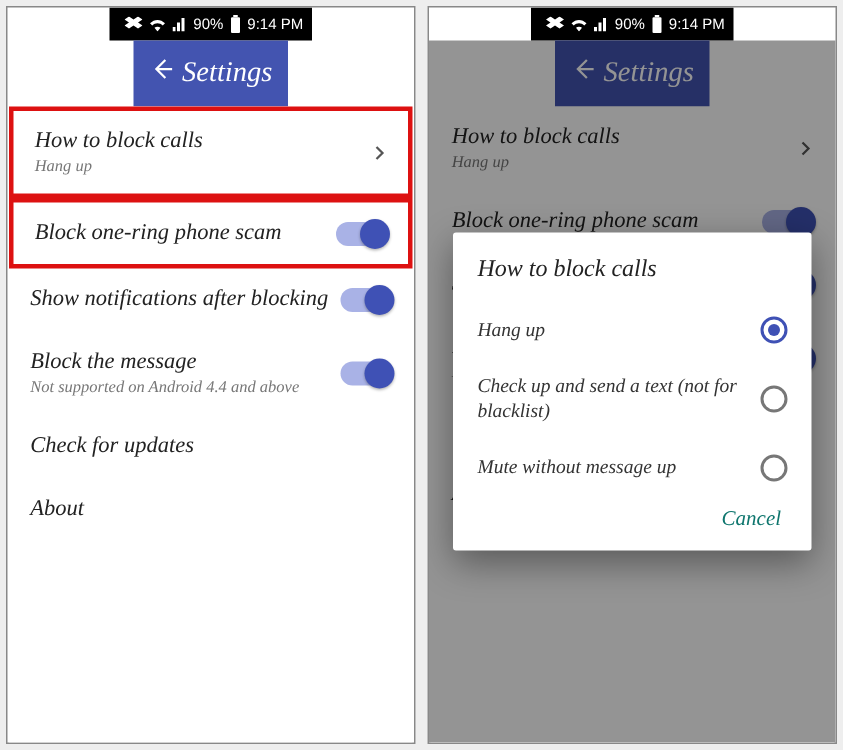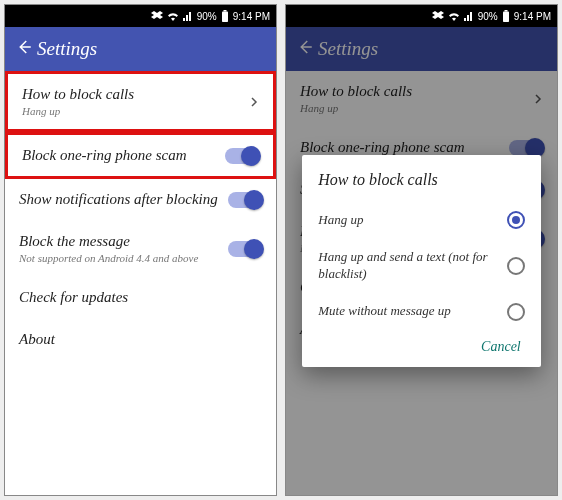--- a/index.html
+++ b/index.html
@@ -14,20 +14,21 @@
     padding: 4px;
   }
   .phone {
     position: relative;
     flex: 1;
     background: #fff;
     border: 1px solid #888;
     display: flex;
     flex-direction: column;
     overflow: hidden;
+    align-items: center;
   }
   .statusbar {
     height: 22px;
     background: #000;
     color: #fff;
     font-family: Arial, sans-serif;
     font-size: 10px;
     display: flex;
     align-items: center;
     justify-content: flex-end;
@@ -296,21 +297,21 @@
 
   <div class="scrim">
     <div class="dialog">
       <h3>How to block calls</h3>
       <div id="dialog-options">
           <div class="option">
             <div class="olabel">Hang up</div>
             <span class="radio selected"></span>
           </div>
           <div class="option">
-            <div class="olabel">Hang up and send a text (not for blacklist)</div>
+            <div class="olabel">Check up and send a text (not for blacklist)</div>
             <span class="radio"></span>
           </div>
           <div class="option">
             <div class="olabel">Mute without message up</div>
             <span class="radio"></span>
           </div>
         </div>
       <div class="actions">
         <span>Cancel</span>
       </div>

